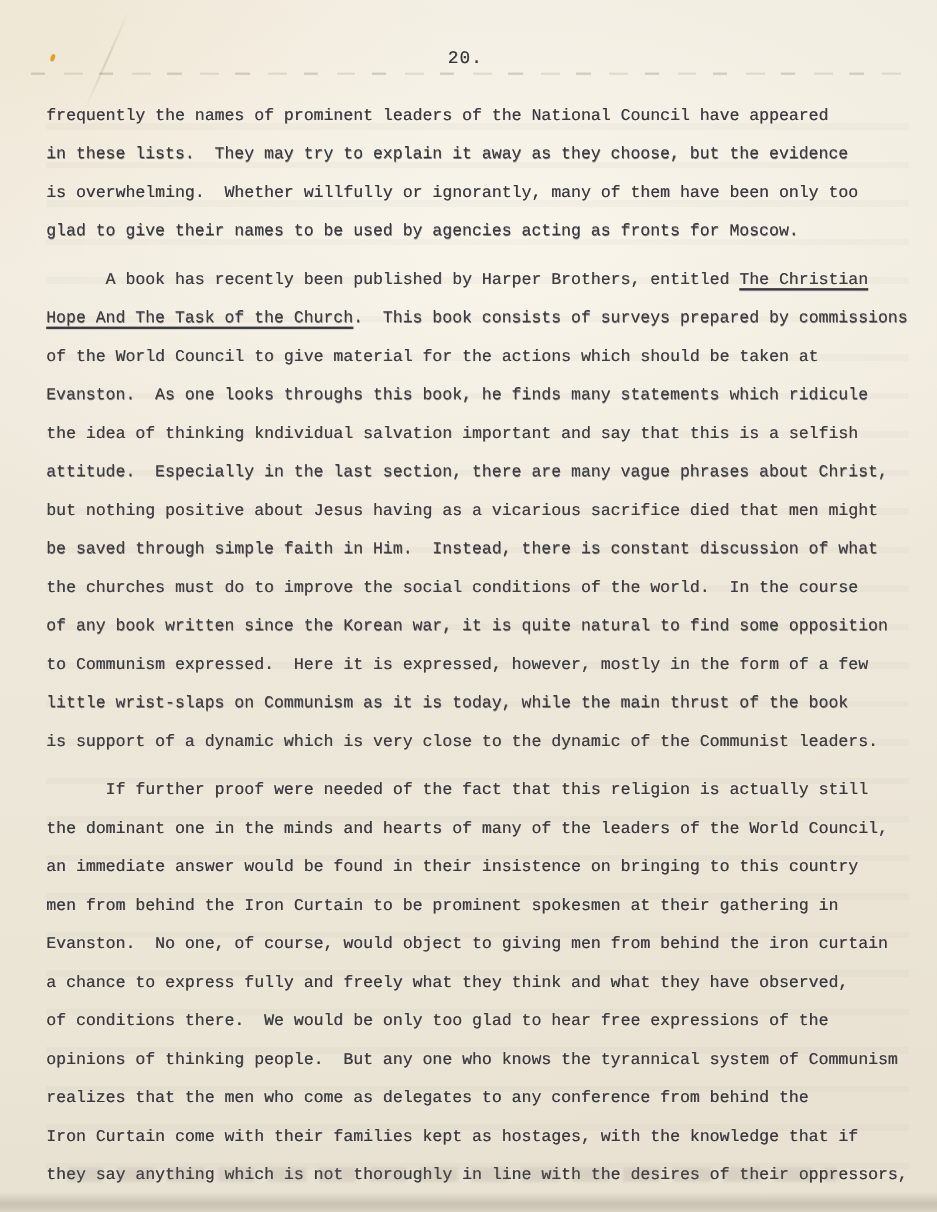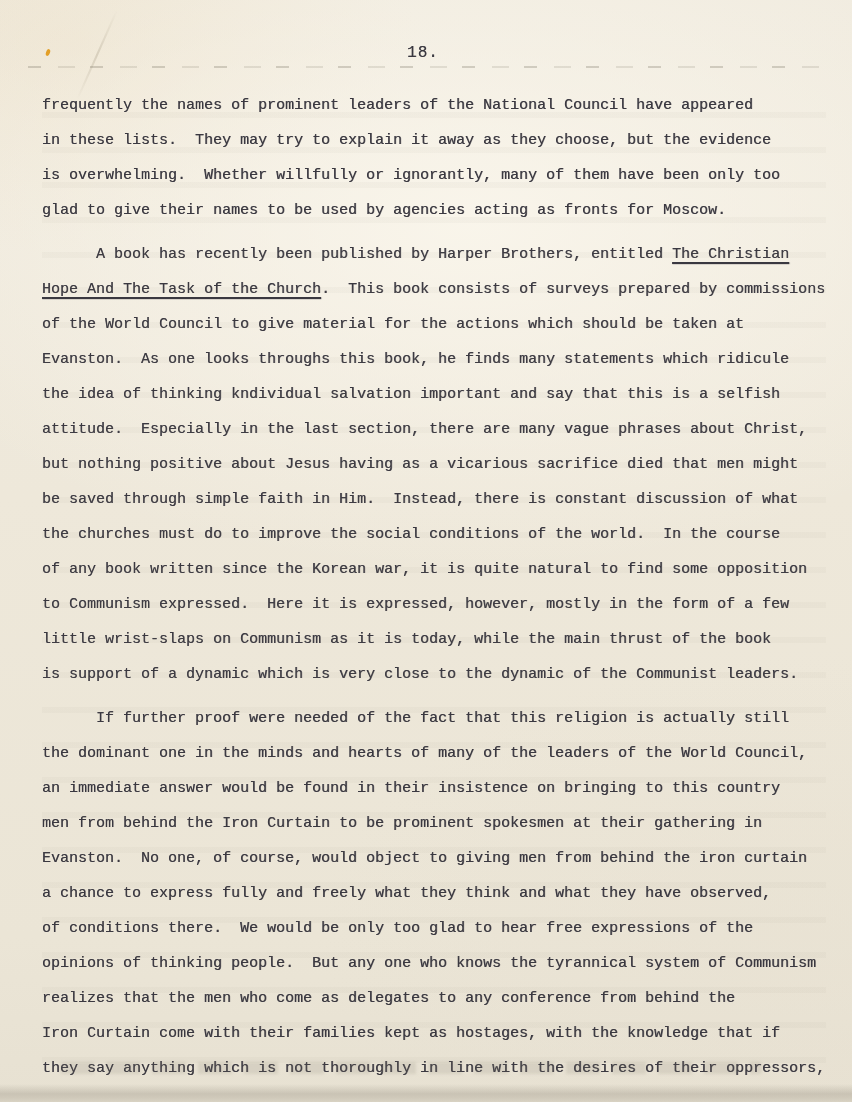--- a/index.html
+++ b/index.html
@@ -84,21 +84,21 @@
     position: absolute; left: 0; right: 0; bottom: 0; height: 18px;
     background: linear-gradient(180deg, rgba(125,118,104,0) 0%, rgba(125,118,104,0.28) 55%, rgba(151,144,129,0.30) 75%, rgba(190,184,169,0.35) 100%);
   }
 </style>
 </head>
 <body>
 
 <div class="page">
   <div class="crease"></div>
   <div class="orange-fleck"></div>
-  <div class="page-number">18.</div>
+  <div class="page-number">20.</div>
   <div class="bleed-dash-line"></div>
 
   <div class="doc-body">
       <div class="paragraph">
         <div class="line"><span>frequently the names of prominent leaders of the National Council have appeared</span></div>
         <div class="line"><span>in these lists.  They may try to explain it away as they choose, but the evidence</span></div>
         <div class="line"><span>is overwhelming.  Whether willfully or ignorantly, many of them have been only too</span></div>
         <div class="line"><span>glad to give their names to be used by agencies acting as fronts for Moscow.</span></div>
       </div>
       <div class="paragraph">

